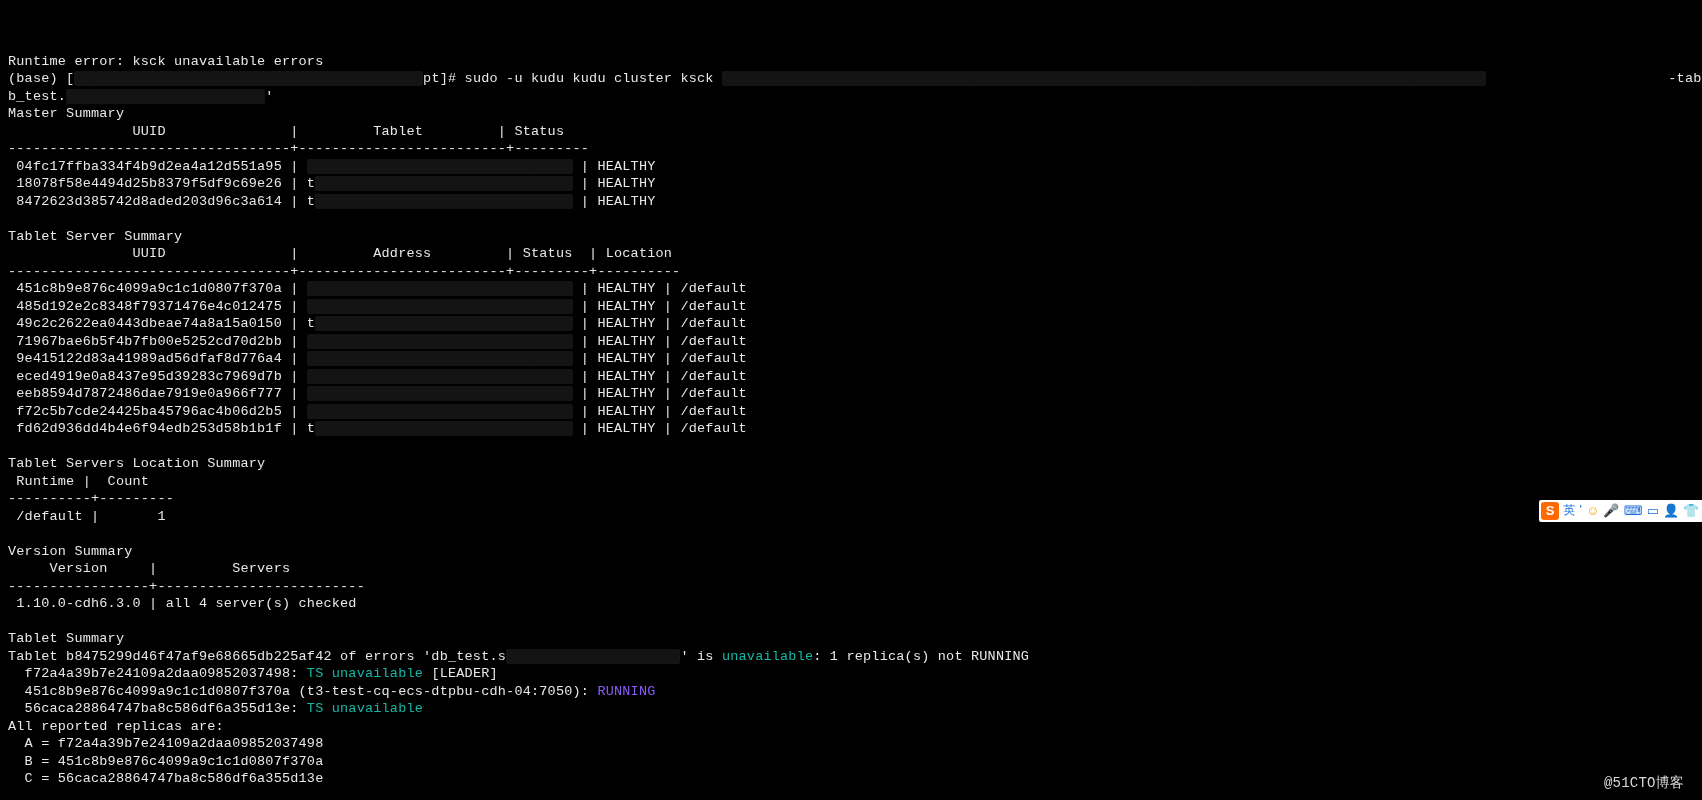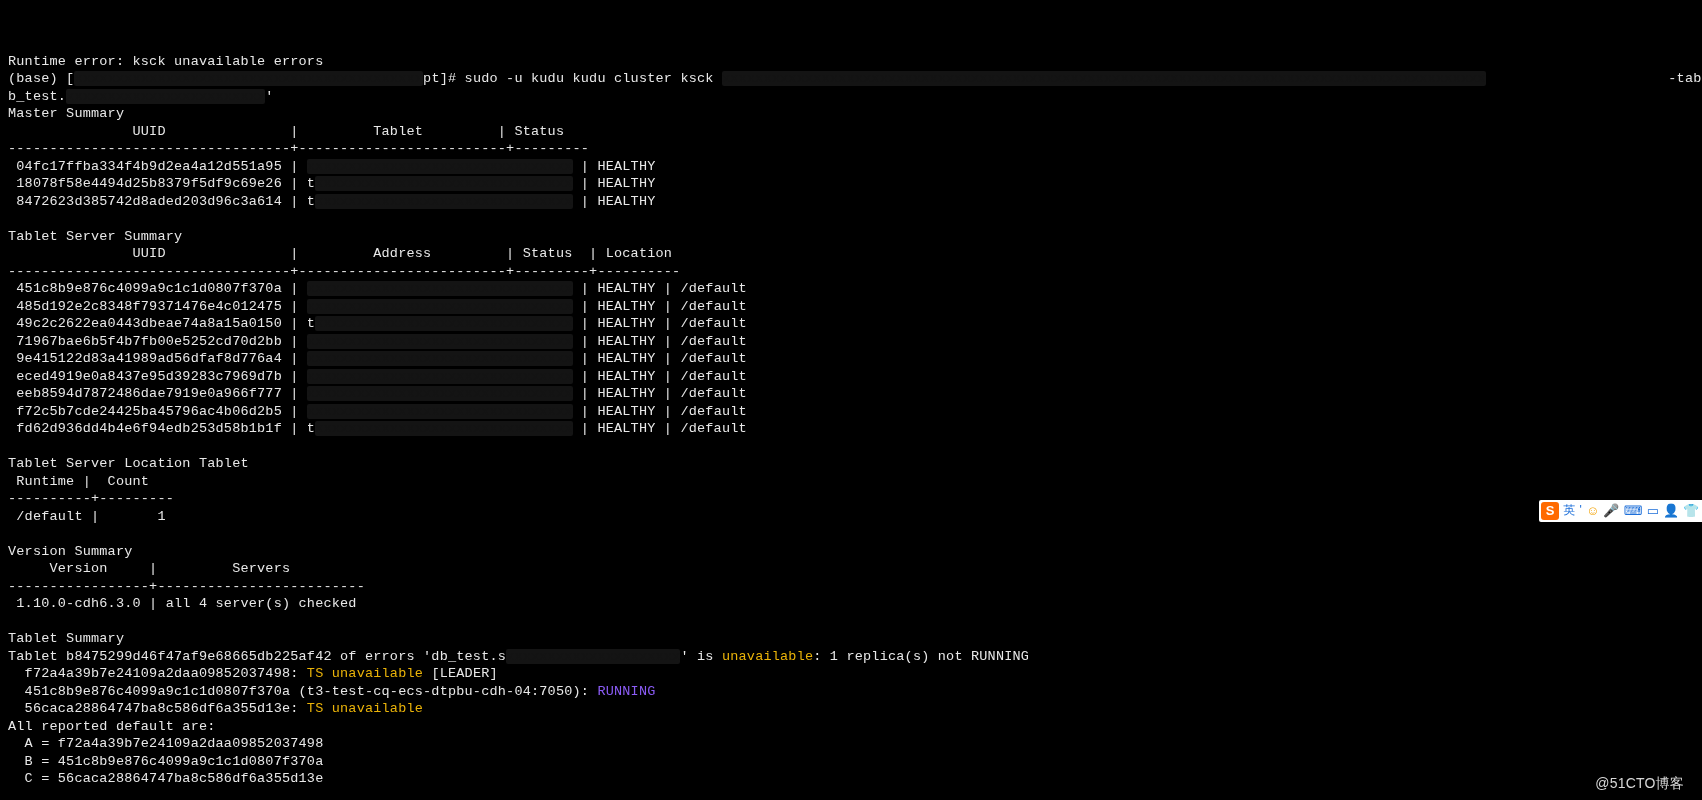--- a/index.html
+++ b/index.html
@@ -10,21 +10,21 @@
       font-size: 13.5px;
       line-height: 17.5px;
       white-space: pre;
       padding: 0 8px 10px 8px;
       letter-spacing: 0.2px;
       overflow: hidden;
       width: 1702px;
       height: 800px;
       position: relative;
     }
-    .red { color: #eab308; }
+    .red { color: #14b8a6; }
     .green { color: #8b5cf6; }
     .white { color: #e8e8e8; }
     .redacted {
       background: #141414;
       color: #141414;
       border-radius: 2px;
     }
     .sidebar-widget {
       position: absolute;
       top: 500px;
@@ -57,21 +57,21 @@
     .sg-mic { color: #1e6fd9; }
     .sg-keyb { color: #1e6fd9; }
     .sg-screen { color: #1e6fd9; }
     .sg-person { color: #6aa8e8; }
     .sg-shirt { color: #1e6fd9; }
     .watermark {
       position: absolute;
       bottom: 8px;
       right: 18px;
       color: #d8d8d8;
-      font-family: Liberation Sans, sans-serif;
+      font-family: Liberation Mono, monospace;
       font-size: 14px;
     }
   </style>
 </head>
 <body>
 
 
 <div class="white"><span>Runtime error: ksck unavailable errors</span>
 <span><span>(base) [</span><span class="redacted">xxxxxxxxxxxxxxxxxxxxxxxxxxxxxxxxxxxxxxxxxx</span><span>pt]# </span><span>sudo -u kudu kudu cluster ksck </span><span class="redacted">xxxxxxxxxxxxxxxxxxxxxxxxxxxxxxxxxxxxxxxxxxxxxxxxxxxxxxxxxxxxxxxxxxxxxxxxxxxxxxxxxxxxxxxxxxxx</span><span>                      -tables='d</span></span>
 <span><span>b_test.</span><span class="redacted">xxxxxxxxxxxxxxxxxxxxxxxx</span><span>'</span></span>
@@ -88,36 +88,36 @@
 <span><span> 451c8b9e876c4099a9c1c1d0807f370a | </span><span class="redacted">xxxxxxxxxxxxxxxxxxxxxxxxxxxxxxxx</span><span> | HEALTHY | /default</span></span>
 <span><span> 485d192e2c8348f79371476e4c012475 | </span><span class="redacted">xxxxxxxxxxxxxxxxxxxxxxxxxxxxxxxx</span><span> | HEALTHY | /default</span></span>
 <span><span> 49c2c2622ea0443dbeae74a8a15a0150 | t</span><span class="redacted">xxxxxxxxxxxxxxxxxxxxxxxxxxxxxxx</span><span> | HEALTHY | /default</span></span>
 <span><span> 71967bae6b5f4b7fb00e5252cd70d2bb | </span><span class="redacted">xxxxxxxxxxxxxxxxxxxxxxxxxxxxxxxx</span><span> | HEALTHY | /default</span></span>
 <span><span> 9e415122d83a41989ad56dfaf8d776a4 | </span><span class="redacted">xxxxxxxxxxxxxxxxxxxxxxxxxxxxxxxx</span><span> | HEALTHY | /default</span></span>
 <span><span> eced4919e0a8437e95d39283c7969d7b | </span><span class="redacted">xxxxxxxxxxxxxxxxxxxxxxxxxxxxxxxx</span><span> | HEALTHY | /default</span></span>
 <span><span> eeb8594d7872486dae7919e0a966f777 | </span><span class="redacted">xxxxxxxxxxxxxxxxxxxxxxxxxxxxxxxx</span><span> | HEALTHY | /default</span></span>
 <span><span> f72c5b7cde24425ba45796ac4b06d2b5 | </span><span class="redacted">xxxxxxxxxxxxxxxxxxxxxxxxxxxxxxxx</span><span> | HEALTHY | /default</span></span>
 <span><span> fd62d936dd4b4e6f94edb253d58b1b1f | t</span><span class="redacted">xxxxxxxxxxxxxxxxxxxxxxxxxxxxxxx</span><span> | HEALTHY | /default</span></span>
 
-<span>Tablet Server Location Tablet</span>
+<span>Tablet Servers Location Summary</span>
 <span> Runtime |  Count</span>
 <span>----------+---------</span>
 <span> /default |       1</span>
 
 <span>Version Summary</span>
 <span>     Version     |         Servers</span>
 <span>-----------------+-------------------------</span>
 <span> 1.10.0-cdh6.3.0 | all 4 server(s) checked</span>
 
 <span>Tablet Summary</span>
 <span><span>Tablet b8475299d46f47af9e68665db225af42 of errors 'db_test.s</span><span class="redacted">xxxxxxxxxxxxxxxxxxxxx</span><span>' is </span><span class="red">unavailable</span><span>: 1 replica(s) not RUNNING</span></span>
 <span><span>  f72a4a39b7e24109a2daa09852037498: </span><span class="red">TS unavailable</span><span> [LEADER]</span></span>
 <span><span>  451c8b9e876c4099a9c1c1d0807f370a (t3-test-cq-ecs-dtpbu-cdh-04:7050): </span><span class="green">RUNNING</span></span>
 <span><span>  56caca28864747ba8c586df6a355d13e: </span><span class="red">TS unavailable</span></span>
-<span>All reported default are:</span>
+<span>All reported replicas are:</span>
 <span>  A = f72a4a39b7e24109a2daa09852037498</span>
 <span>  B = 451c8b9e876c4099a9c1c1d0807f370a</span>
 <span>  C = 56caca28864747ba8c586df6a355d13e</span></div>
 
 <div class="sidebar-widget">
   <span class="sg-logo">S</span>
   <span class="sg-lang">英</span>
   <span class="sg-lang">'</span>
   <span class="sg-icon sg-smile">☺</span>
   <span class="sg-icon sg-mic">🎤</span>

